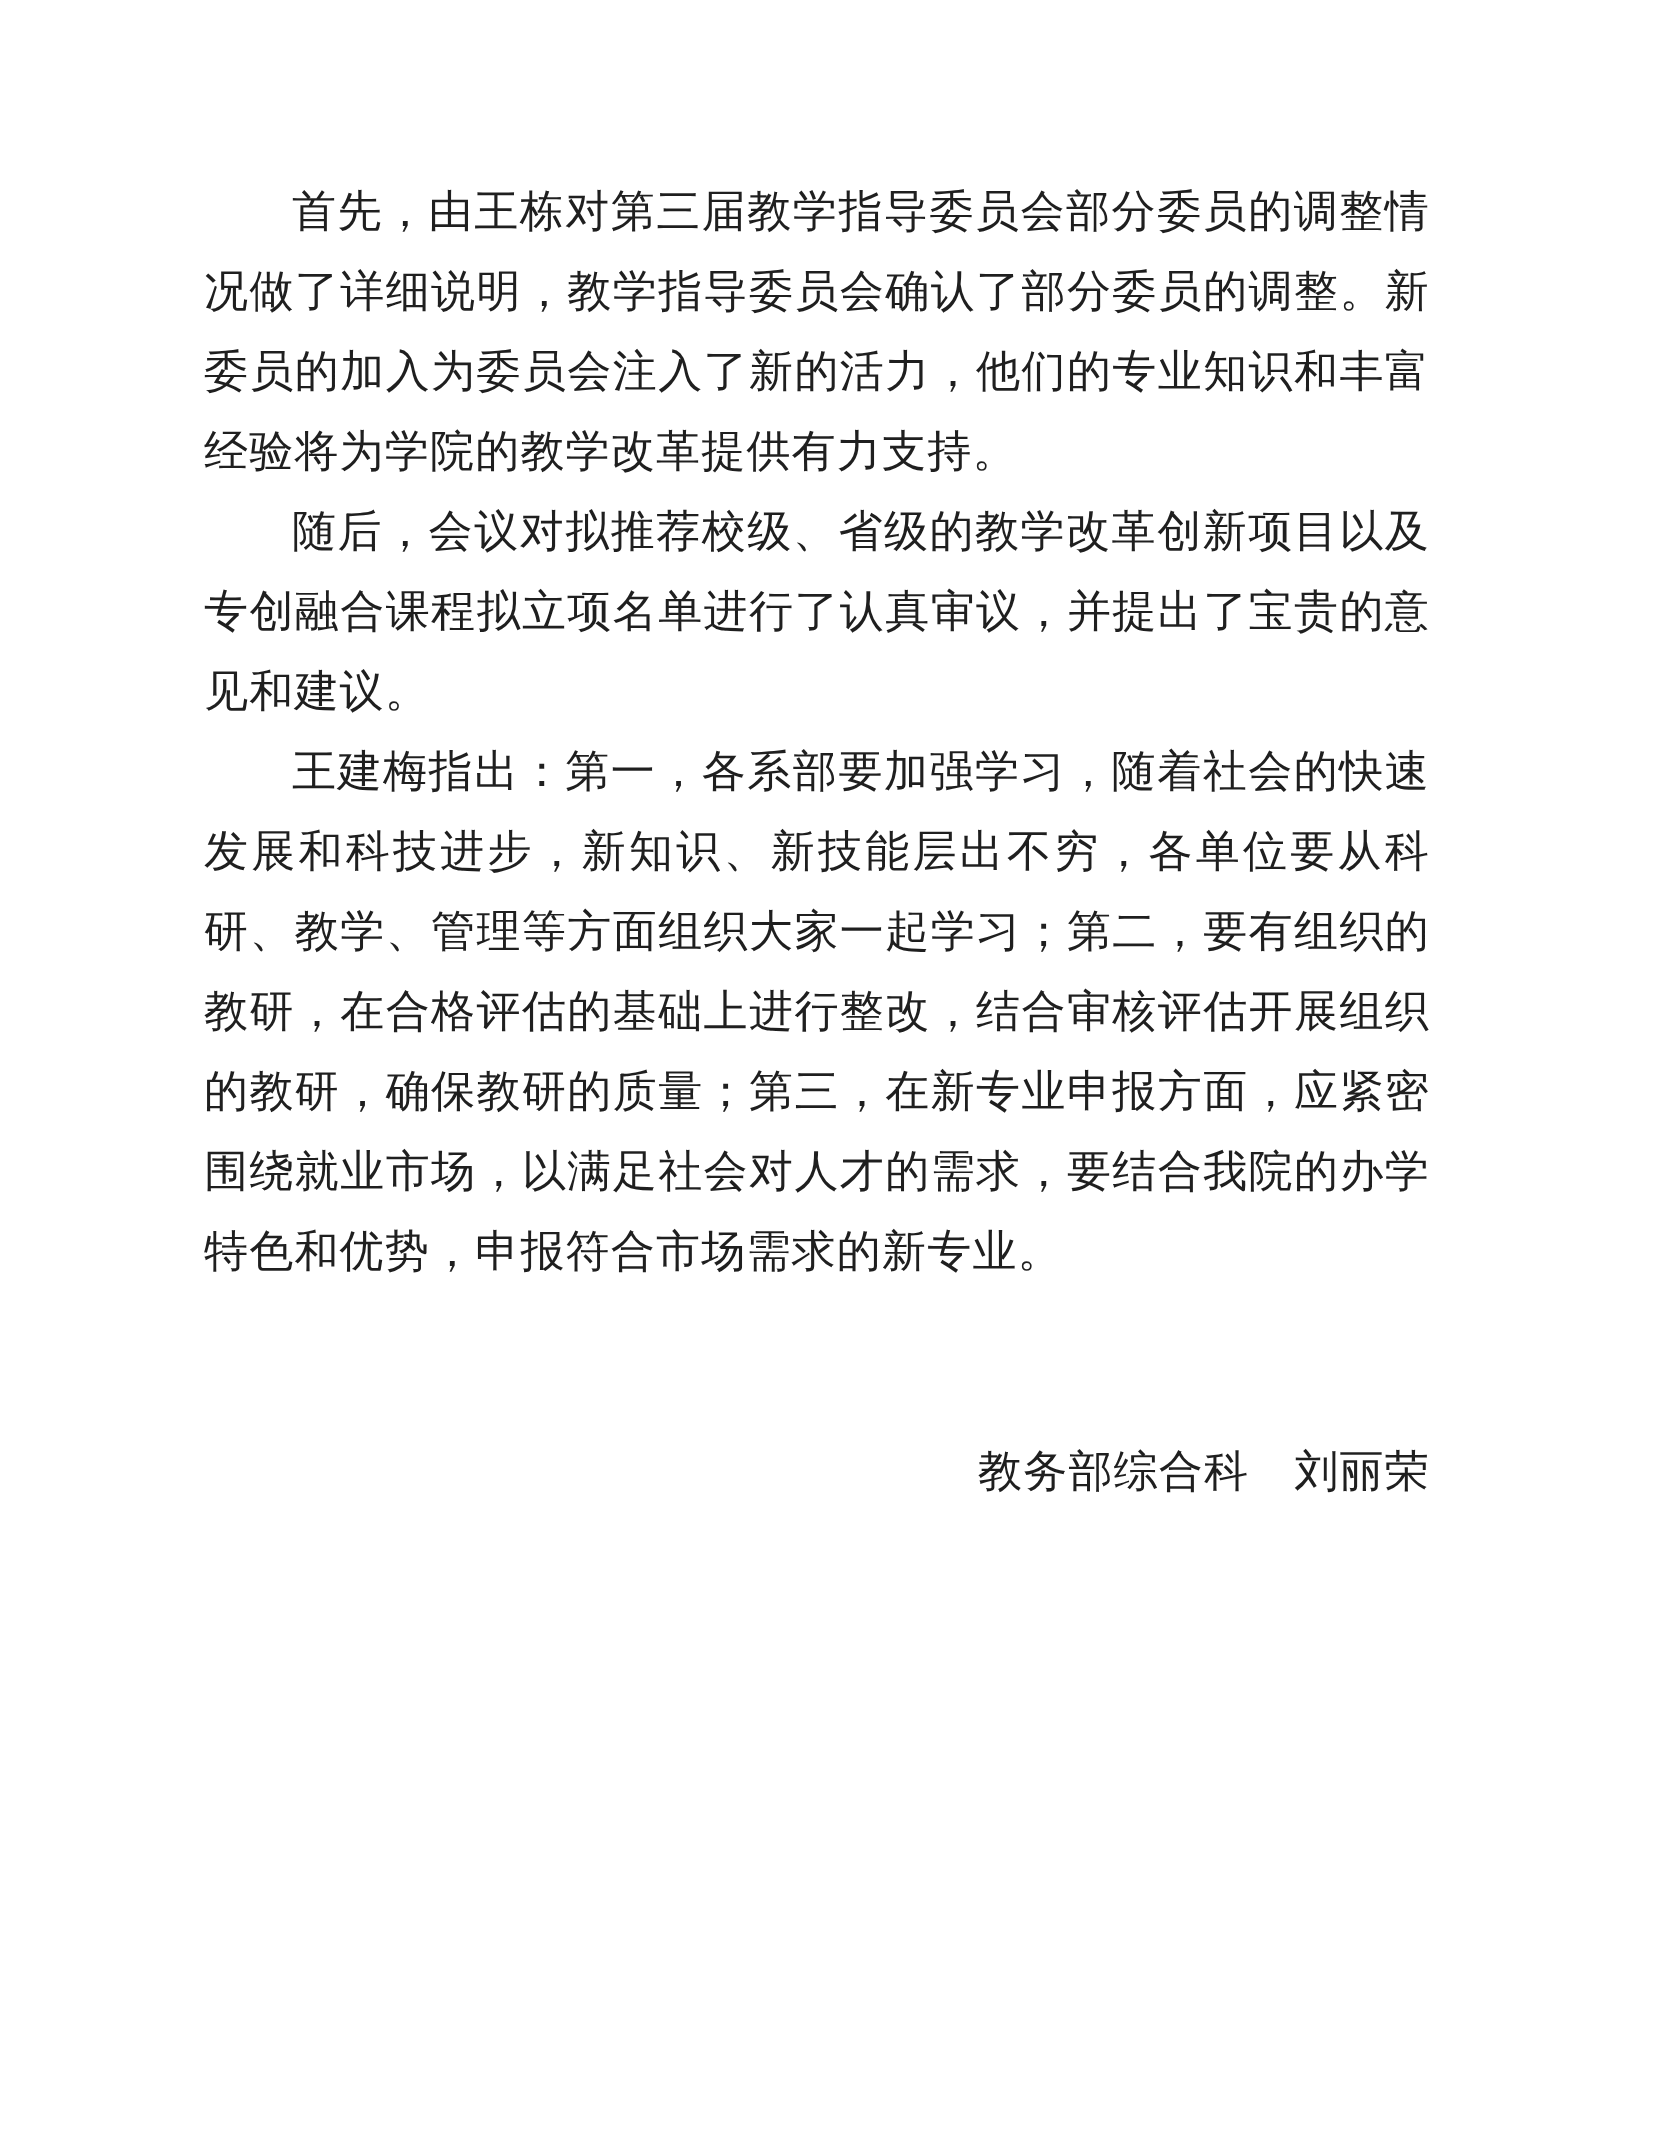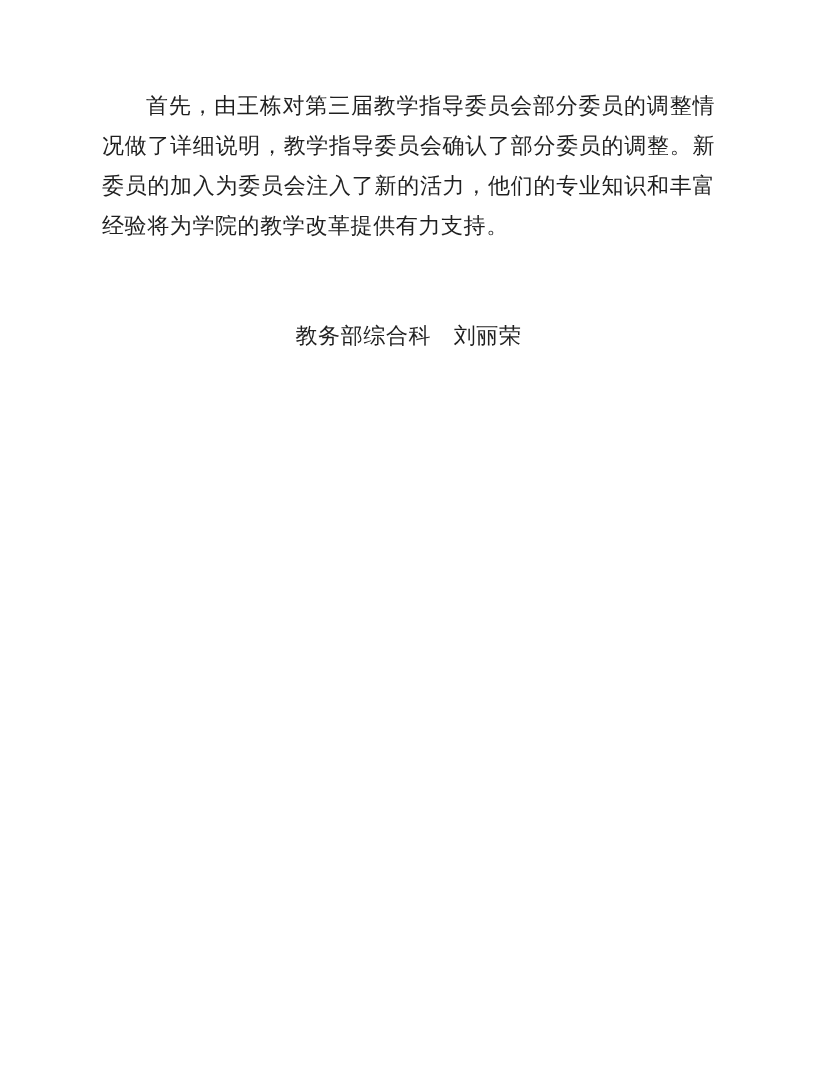--- a/index.html
+++ b/index.html
@@ -32,25 +32,27 @@
     letter-spacing: 0.6px;
   }
   .content p {
     margin: 0;
     padding: 0;
     text-indent: 2em;
   }
   .content p.signature {
     margin-top: 70px;
     text-indent: 0;
-    text-align: center;
+    text-align: right;
     letter-spacing: 0.6px;
   }
 </style>
 </head>
 <body>
 
 <div class="page">
   <div class="content">
     <p>首先，由王栋对第三届教学指导委员会部分委员的调整情况做了详细说明，教学指导委员会确认了部分委员的调整。新委员的加入为委员会注入了新的活力，他们的专业知识和丰富经验将为学院的教学改革提供有力支持。</p>
+    <p>随后，会议对拟推荐校级、省级的教学改革创新项目以及专创融合课程拟立项名单进行了认真审议，并提出了宝贵的意见和建议。</p>
+    <p>王建梅指出：第一，各系部要加强学习，随着社会的快速发展和科技进步，新知识、新技能层出不穷，各单位要从科研、教学、管理等方面组织大家一起学习；第二，要有组织的教研，在合格评估的基础上进行整改，结合审核评估开展组织的教研，确保教研的质量；第三，在新专业申报方面，应紧密围绕就业市场，以满足社会对人才的需求，要结合我院的办学特色和优势，申报符合市场需求的新专业。</p>
     <p class="signature">教务部综合科　刘丽荣</p>
   </div>
 </div>
 
 </body></html>

